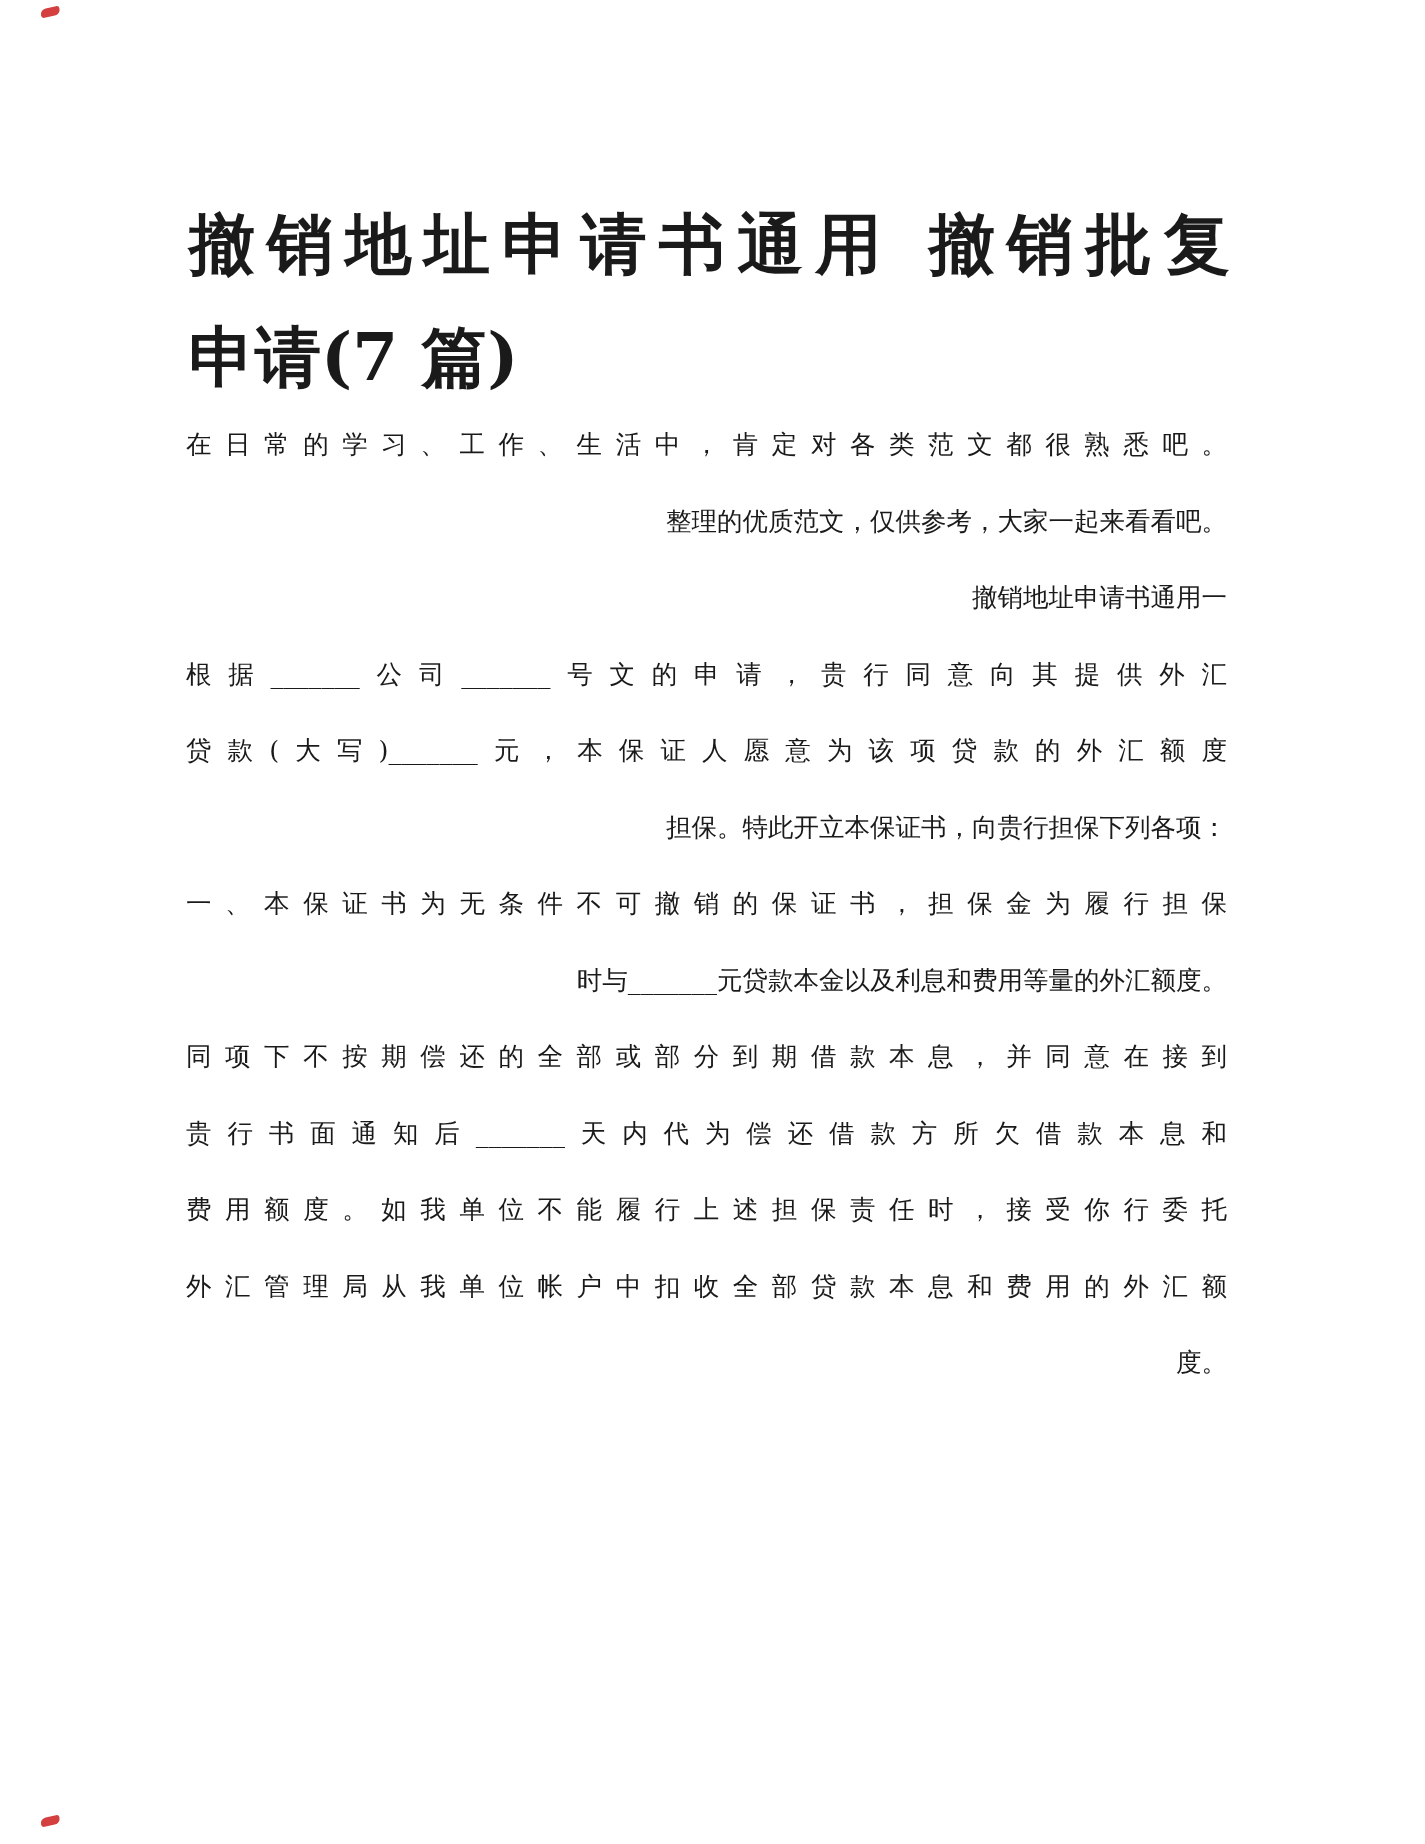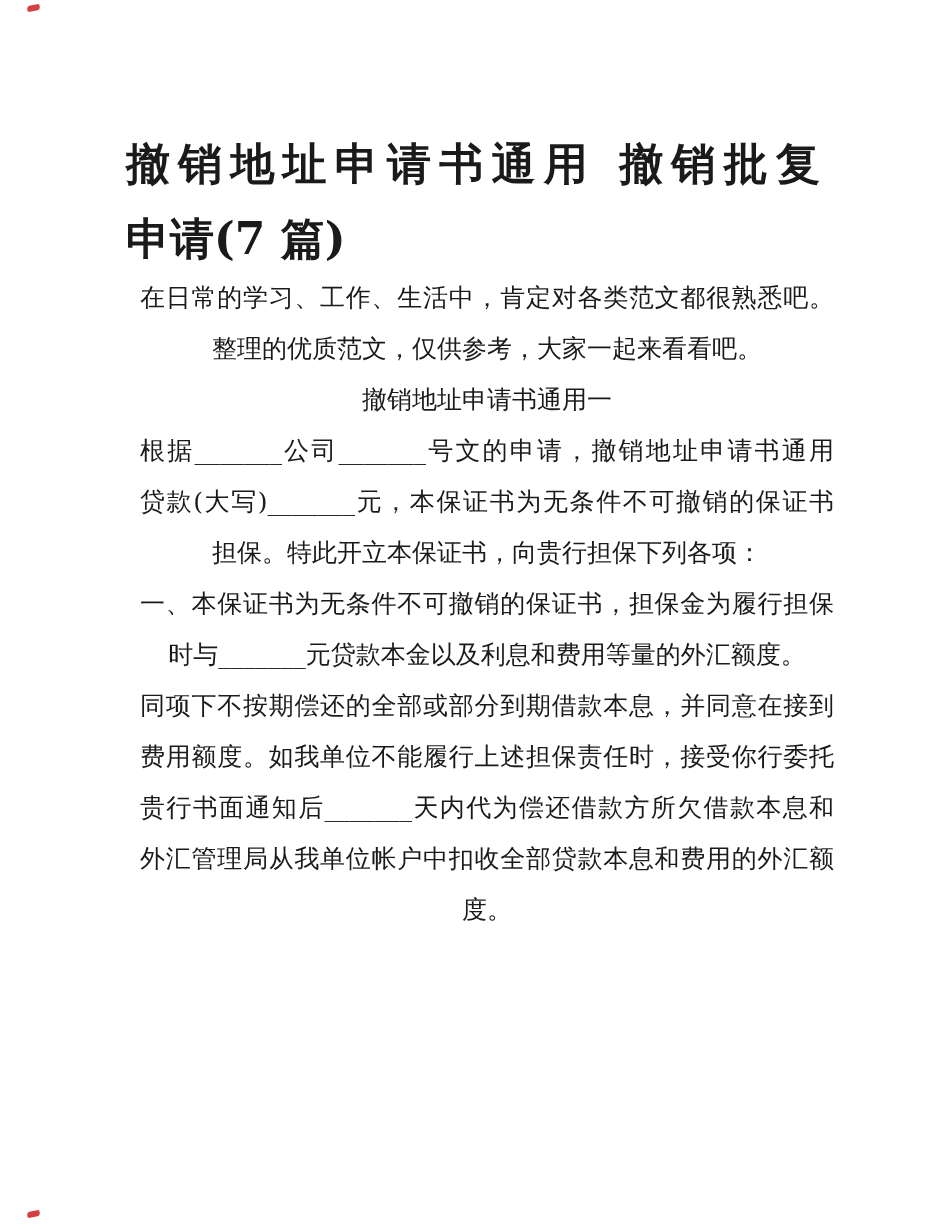--- a/index.html
+++ b/index.html
@@ -31,27 +31,27 @@
     width: 694px;
     margin: 16px;
     font-size: 44px;
     font-weight: bold;
     line-height: 75px;
   }
   .t-line { height: 75px; }
 
   .body-text {
     position: absolute;
-    left: 140px;
+    left: 124px;
     top: 272px;
     width: 694px;
-    font-size: 25px;
+    font-size: 17px;
     line-height: 51px;
   }
-  .line { height: 51px; text-align: center; }
+  .line { height: 51px; text-align: right; }
   .full, .t-line.full {
     text-align: justify;
     text-align-last: justify;
   }
 </style>
 </head>
 <body>
 
 <div class="page" style="background-color: rgb(255, 255, 255);">
 
@@ -59,26 +59,26 @@
 
   <h1 class="title" style="color: rgb(26, 26, 26);">
     <div class="t-line full">撤销地址申请书通用 撤销批复</div>
     <div class="t-line">申请(7 篇)</div>
   </h1>
 
   <div class="body-text" style="color: rgb(26, 26, 26);">
     <div class="line full">在日常的学习、工作、生活中，肯定对各类范文都很熟悉吧。</div>
     <div class="line">整理的优质范文，仅供参考，大家一起来看看吧。</div>
     <div class="line">撤销地址申请书通用一</div>
-    <div class="line full">根据_______公司_______号文的申请，撤销地址申请书通用</div>
-    <div class="line full">贷款(大写)_______元，本保证书为无条件不可撤销的保证书</div>
+    <div class="line full">根据_______公司_______号文的申请，贵行同意向其提供外汇</div>
+    <div class="line full">贷款(大写)_______元，本保证人愿意为该项贷款的外汇额度</div>
     <div class="line">担保。特此开立本保证书，向贵行担保下列各项：</div>
     <div class="line full">一、本保证书为无条件不可撤销的保证书，担保金为履行担保</div>
     <div class="line">时与_______元贷款本金以及利息和费用等量的外汇额度。</div>
     <div class="line full">同项下不按期偿还的全部或部分到期借款本息，并同意在接到</div>
+    <div class="line full">贵行书面通知后_______天内代为偿还借款方所欠借款本息和</div>
     <div class="line full">费用额度。如我单位不能履行上述担保责任时，接受你行委托</div>
-    <div class="line full">贵行书面通知后_______天内代为偿还借款方所欠借款本息和</div>
     <div class="line full">外汇管理局从我单位帐户中扣收全部贷款本息和费用的外汇额</div>
     <div class="line">度。</div>
   </div>
 
   <span class="pen-mark bottom" style="background-color: rgb(212, 63, 63);"></span>
 </div>
 
 </body></html>

